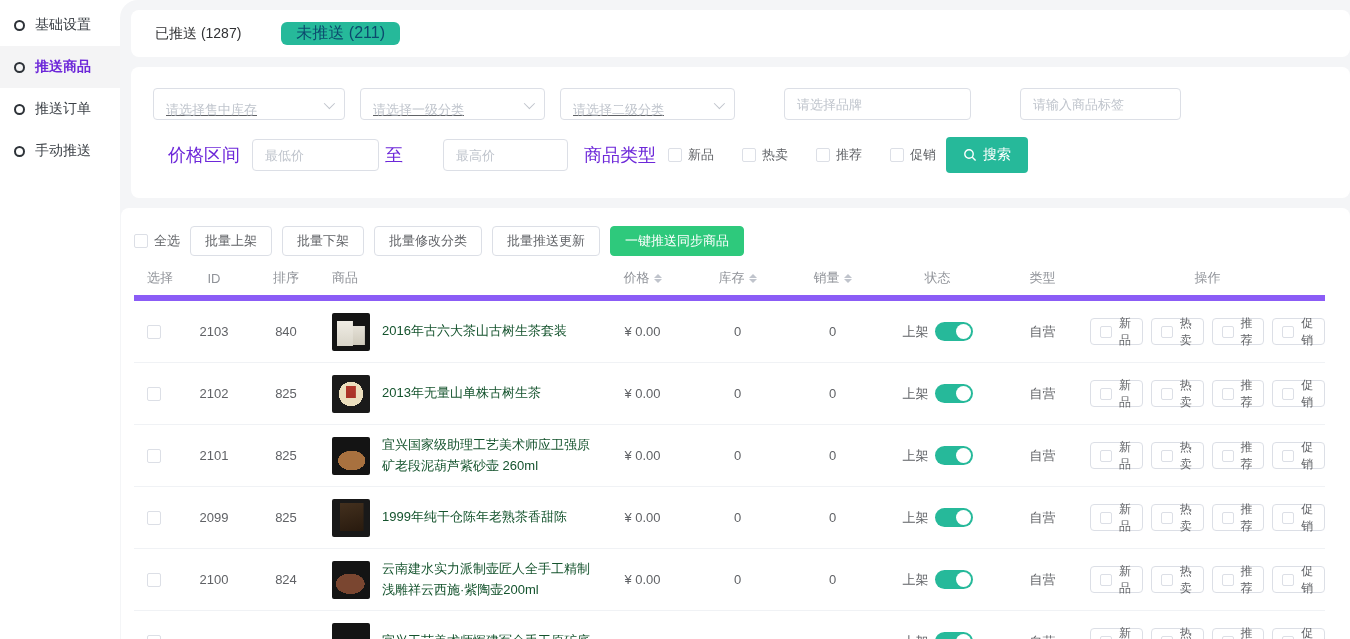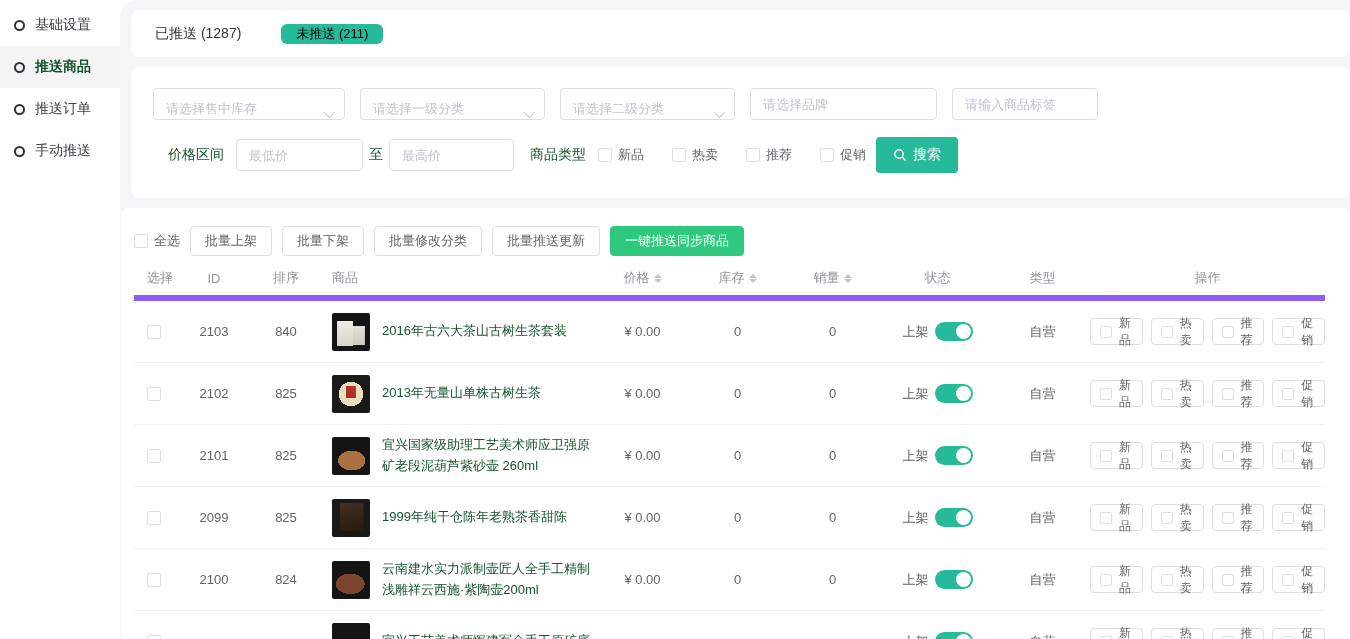--- a/index.html
+++ b/index.html
@@ -12,46 +12,46 @@
   .content-bg { position:absolute; left:120px; top:0; right:0; bottom:0;
     background:#f4f5f7; border-top-left-radius:18px; }
 
   
   .sidebar { position:absolute; left:0; top:4px; width:120px; height:100%;
     background:#fff; z-index:3; padding-top:0; }
   .side-item { height:42px; display:flex; align-items:center; gap:10px;
     padding-left:14px; font-size:14px; color:#3a3f45; cursor:pointer; }
   .side-item .ring { width:11px; height:11px; border:2px solid #2d3238;
     border-radius:50%; flex:none; }
-  .side-item.active { background:#f4f4f5; font-weight:bold; color:#14532d; }
+  .side-item.active { background:#f4f4f5; font-weight:bold; color:#6d28d9; }
 
   
   .main { position:absolute; left:121px; top:0; right:0; bottom:0; z-index:4; }
   .card { background:#fff; border-radius:8px; }
 
   .tab-card { margin:10px 0 0 10px; height:47px; display:flex; align-items:center;
     padding:0 24px; gap:40px; }
   .tab { font-size:14px; color:#303133; cursor:pointer; }
-  .tab.active { background:var(--green); color:#000000; border-radius:6px;
-    padding:1px 15px; font-size:13px; }
+  .tab.active { background:var(--green); color:#0c4a6e; border-radius:6px;
+    padding:1px 15px; font-size:16px; }
 
   .filter-card { margin:10px 0 0 10px; height:131px; padding:21px 22px; }
   .f-row { display:flex; align-items:center; }
   .f-row1 { gap:15px; }
   .f-row2 { margin-top:17px; gap:0; }
   .select, .inp { height:32px; border:1px solid #dcdfe6; border-radius:4px;
     background:#fff; font-size:13px; color:#606266; }
-  .select { display:flex; align-items:flex-end; justify-content:space-between;
-    padding:1px 12px; cursor:pointer; }
+  .select { display:flex; align-items:flex-start; justify-content:space-between;
+    padding:12px 12px; cursor:pointer;text-decoration:underline; }
   .select .ph { color:#bfc4cc; }
   .chev { width:8px; height:8px; border-right:1.5px solid #c0c4cc;
     border-bottom:1.5px solid #c0c4cc; transform:rotate(45deg) translateY(-2px); flex:none; }
-  .inp { padding:0 12px; outline:none; font-family:inherit; }
+  .inp { padding:0 12px; outline:none; font-family:inherit;margin-left:34px; }
   .inp::placeholder { color:#bfc4cc; }
-  .f-label { color:#14532d; font-size:14px; white-space:nowrap; }
+  .f-label { color:#6d28d9; font-size:18px; white-space:nowrap; }
   .cbx { display:inline-flex; align-items:center; gap:6px; cursor:pointer;
     color:#606266; font-size:13px; white-space:nowrap; }
   .cb { width:14px; height:14px; border:1px solid #dcdfe6; border-radius:2px;
     background:#fff; flex:none; }
   .cb.small { width:12px; height:12px; }
   .search-btn { height:36px; background:var(--green); color:#fff; border:none;
     border-radius:4px; padding:0 17px; font-size:14px; display:inline-flex;
     align-items:center; gap:6px; cursor:pointer; font-family:inherit; margin-left:10px; }
 
   .table-card { margin:10px 0 0 0; padding:18px 25px 0 13px; min-height:440px; }
@@ -152,21 +152,21 @@
       </div>
       <div class="select" style="width:185px">
         <span class="ph">请选择一级分类</span>
         <span class="chev"></span>
       </div>
       <div class="select" style="width:175px">
         <span class="ph">请选择二级分类</span>
         <span class="chev"></span>
       </div>
       <input class="inp" style="width: 187px;" placeholder="请选择品牌">
-      <input class="inp" style="width: 146px;" placeholder="请输入商品标签">
+      <input class="inp" style="width: 161px;" placeholder="请输入商品标签">
     </div>
 
     <div class="f-row f-row2">
       <span class="f-label" style="margin-left:15px">价格区间</span>
       <input class="inp" style="width: 127px; margin-left: 12px;" placeholder="最低价">
       <span class="f-label" style="margin:0 6px">至</span>
       <input class="inp" style="width: 125px;" placeholder="最高价">
       <span class="f-label" style="margin-left:16px">商品类型</span>
       <label class="cbx" style="margin-left:12px">
         <span class="cb"></span>

